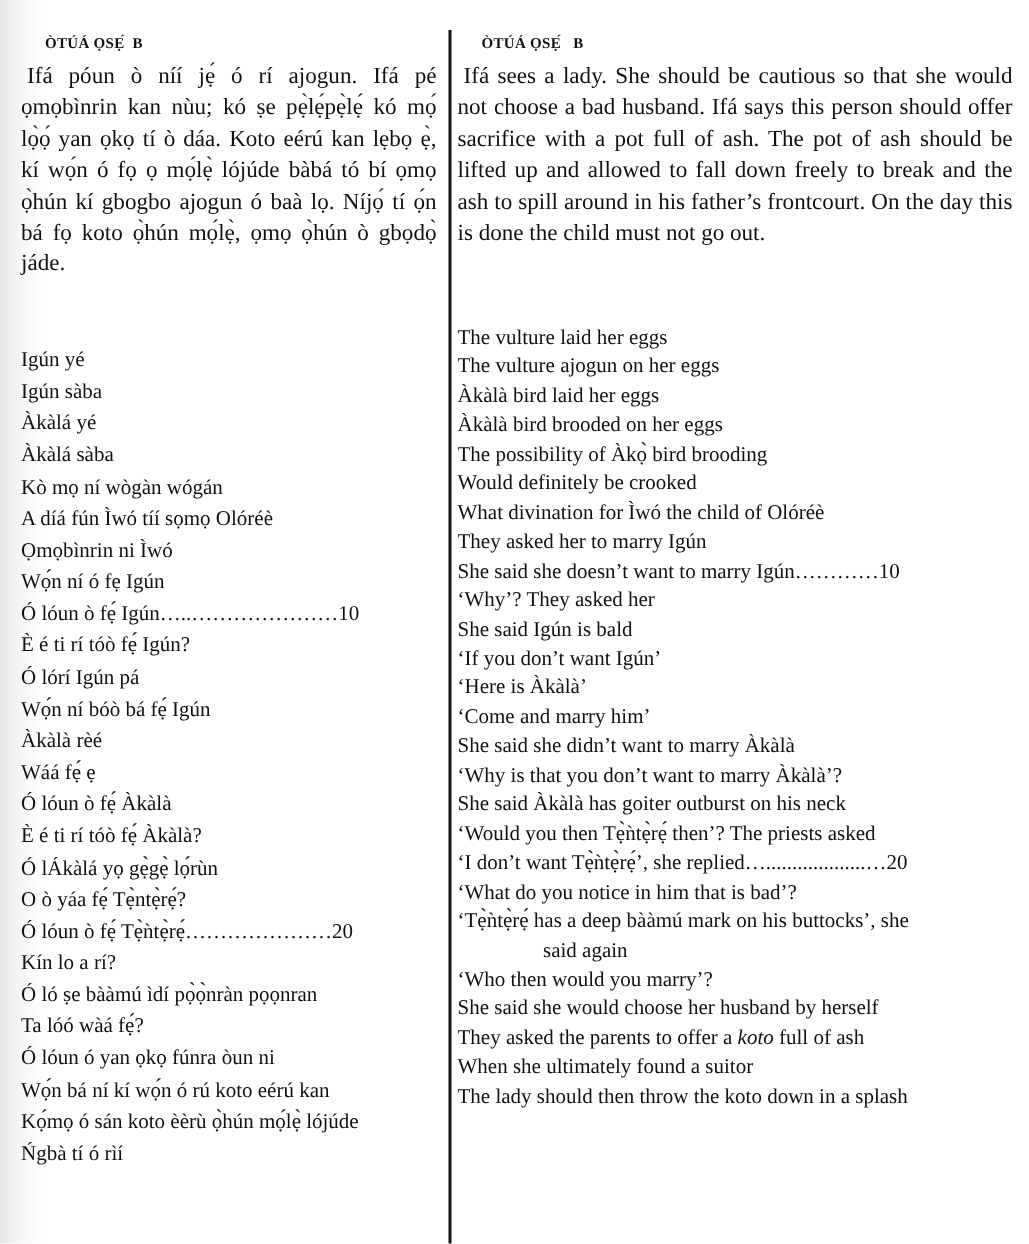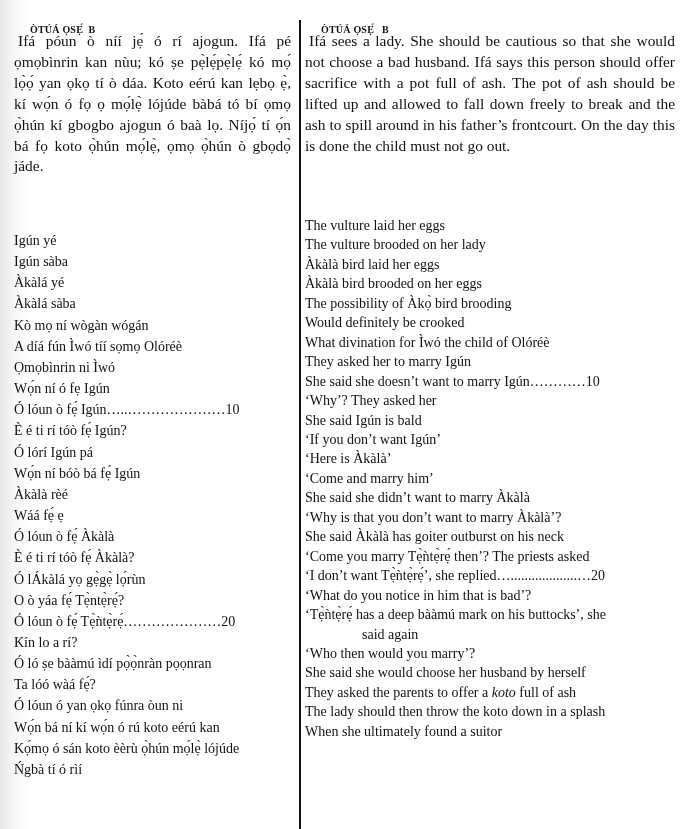--- a/index.html
+++ b/index.html
@@ -39,21 +39,21 @@
       position: absolute;
       top: 24px;
       left: 16px;
       font-weight: bold;
       font-size: 10px;
       letter-spacing: 0.2px;
       white-space: pre;
     }
     .summary {
       position: absolute;
-      top: 31px;
+      top: 41px;
       left: 0;
       right: 0;
       font-size: 15.4px;
       line-height: 20.9px;
       text-align: justify;
       text-indent: 4px;
       margin: 0;
     }
     .verse {
       position: absolute;
@@ -120,39 +120,39 @@
       <li><span>Kọ́mọ ó sán koto èèrù ọ̀hún mọ́lẹ̀ lójúde</span></li>
       <li><span>Ńgbà tí ó rìí</span></li>
     </ul>
 </section>
 
 <section class="col col-right">
   <div class="heading">ÒTÚÁ ỌSẸ́   B</div>
   <p class="summary">Ifá sees a lady. She should be cautious so that she would not choose a bad husband. Ifá says this person should offer sacrifice with a pot full of ash. The pot of ash should be lifted up and allowed to fall down freely to break and the ash to spill around in his father’s frontcourt. On the day this is done the child must not go out.</p>
   <ul class="verse" id="right-verse">
       <li><span>The vulture laid her eggs</span></li>
-      <li><span>The vulture brooded on her lady</span></li>
+      <li><span>The vulture ajogun on her eggs</span></li>
       <li><span>Àkàlà bird laid her eggs</span></li>
       <li><span>Àkàlà bird brooded on her eggs</span></li>
       <li><span>The possibility of Àkọ̀ bird brooding</span></li>
       <li><span>Would definitely be crooked</span></li>
       <li><span>What divination for Ìwó the child of Olóréè</span></li>
       <li><span>They asked her to marry Igún</span></li>
       <li><span>She said she doesn’t want to marry Igún…………10</span></li>
       <li><span>‘Why’? They asked her</span></li>
       <li><span>She said Igún is bald</span></li>
       <li><span>‘If you don’t want Igún’</span></li>
       <li><span>‘Here is Àkàlà’</span></li>
       <li><span>‘Come and marry him’</span></li>
       <li><span>She said she didn’t want to marry Àkàlà</span></li>
       <li><span>‘Why is that you don’t want to marry Àkàlà’?</span></li>
       <li><span>She said Àkàlà has goiter outburst on his neck</span></li>
-      <li><span>‘Come you marry Tẹ̀ǹtẹ̀rẹ́ then’? The priests asked</span></li>
+      <li><span>‘Would you then Tẹ̀ǹtẹ̀rẹ́ then’? The priests asked</span></li>
       <li><span>‘I don’t want Tẹ̀ǹtẹ̀rẹ́’, she replied…...................…20</span></li>
       <li><span>‘What do you notice in him that is bad’?</span></li>
       <li><span>‘Tẹ̀ǹtẹ̀rẹ́ has a deep bààmú mark on his buttocks’, she</span><span class="cont">said again</span></li>
       <li><span>‘Who then would you marry’?</span></li>
       <li><span>She said she would choose her husband by herself</span></li>
       <li><span>They asked the parents to offer a </span><i>koto</i><span> full of ash</span></li>
+      <li><span>When she ultimately found a suitor</span></li>
       <li><span>The lady should then throw the koto down in a splash</span></li>
-      <li><span>When she ultimately found a suitor</span></li>
     </ul>
 </section>
 
 </body></html>

